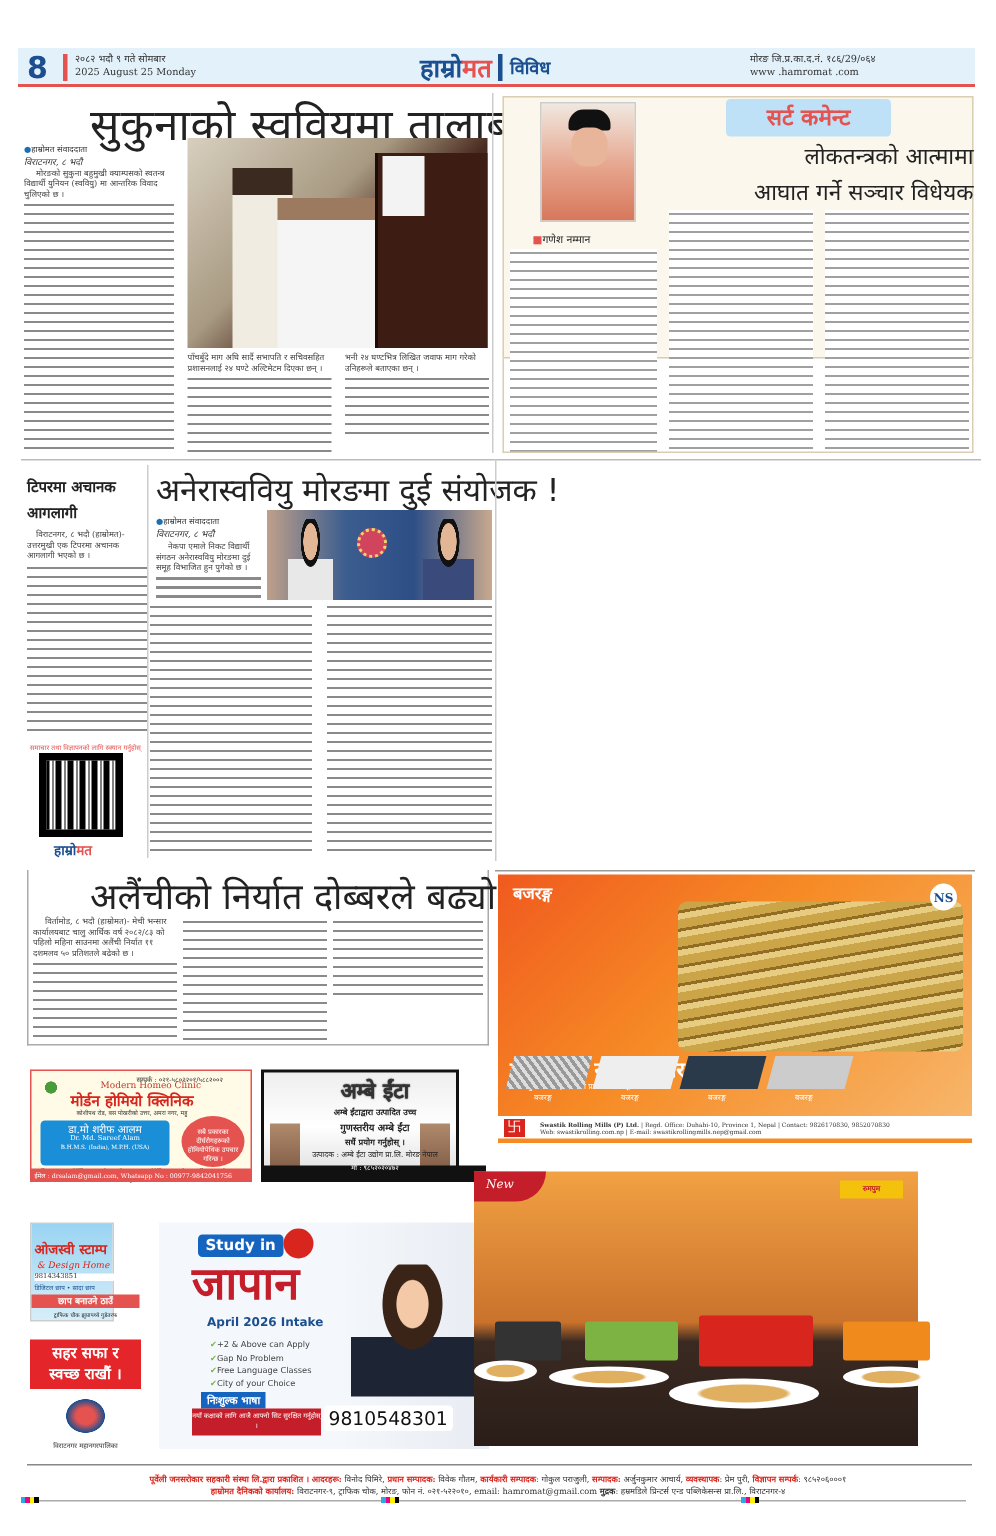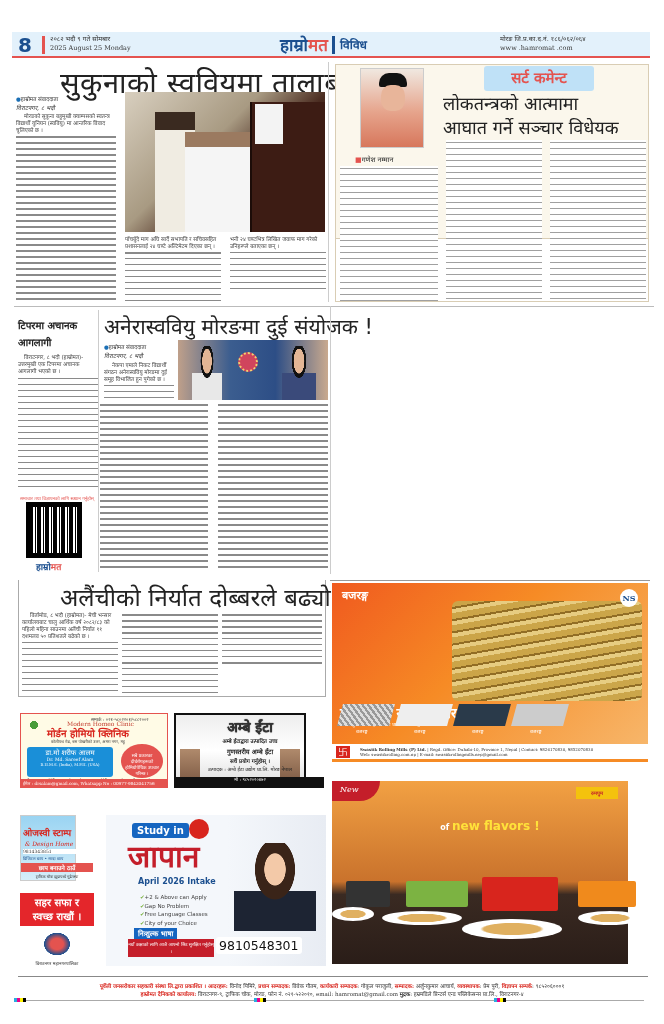--- a/index.html
+++ b/index.html
@@ -24,21 +24,21 @@
 .byline:before{content:"\25CF ";color:#1b6fb5}
 .dateline{font-size:6px;font-style:italic;color:#333}
 .photo{background:linear-gradient(135deg,#d8cfbf,#a89a82 40%,#4a2b20 60%,#2a1510)}
 .caption{font-size:5.5px;color:#444}
 
 #opbox{left:335px;top:64px;width:314px;height:175px;border:1px solid #d9cdb4;background:#fbf7ec}
 #op-photo{left:360px;top:68px;width:64px;height:80px;background:linear-gradient(#f0e8e0,#e6a48c 55%,#d7775c);border:1px solid #ccc}
 #op-author{left:355px;top:155px;font-family:"DejaVu Sans",sans-serif;font-size:7px;color:#222}
 #op-author:before{content:"\25A0 ";color:#e4534f}
 #badge{left:484px;top:66px;width:110px;height:25px;background:#bfe1f7;border-radius:3px;color:#e4534f;font-family:"DejaVu Sans",sans-serif;font-weight:bold;font-size:15px;text-align:center;line-height:25px}
-#op-title{left:443px;top:92px;width:206px;text-align:left;font-family:"DejaVu Sans",sans-serif;font-size:18px;line-height:24px;color:#222}
+#op-title{left:443px;top:92px;width:206px;text-align:right;font-family:"DejaVu Sans",sans-serif;font-size:15px;line-height:24px;color:#222}
 
 #h-tipar{left:18px;top:317px;font-family:"DejaVu Sans",sans-serif;font-weight:bold;font-size:10px;line-height:17px;color:#222}
 #h-anera{left:104px;top:312px;font-family:"DejaVu Sans",sans-serif;font-size:21px;color:#222}
 #anera-photo{left:178px;top:340px;width:150px;height:60px;background:linear-gradient(90deg,#bfa08a,#3b5d8f 35%,#2d4e86 65%,#c9a98e)}
 #qr{left:26px;top:502px;width:56px;height:56px;background:
  linear-gradient(90deg,#000 25%,transparent 25% 50%,#000 50% 62%,transparent 62% 75%,#000 75%),
  #fff;background-size:8px 8px;border:5px solid #000;outline:1px solid #fff}
 #qr-logo{left:36px;top:560px;font-family:"DejaVu Sans",sans-serif;font-weight:bold;font-size:9px}
 #qr-note{left:20px;top:495px;font-size:4.5px;color:#e4534f}
 
@@ -81,21 +81,21 @@
 #jp-study{left:26px;top:8px;background:#1565c0;color:#fff;font-family:"DejaVu Sans",sans-serif;font-weight:bold;font-size:10px;padding:2px 5px;border-radius:3px}
 #jp-dot{left:83px;top:4px;width:20px;height:20px;border-radius:50%;background:#d8251d}
 #jp-big{left:22px;top:24px;font-family:"DejaVu Sans",sans-serif;font-weight:bold;font-size:30px;color:#c41e2a;line-height:36px}
 #jp-intake{left:32px;top:62px;font-family:"DejaVu Sans",sans-serif;font-weight:bold;font-size:8px;color:#1b4f8f}
 #jp-list{left:34px;top:78px;font-family:"DejaVu Sans",sans-serif;font-size:5.5px;color:#444;line-height:8.5px;list-style:none}
 #jp-list li:before{content:"\2714 ";color:#7cb342}
 #jp-free{left:28px;top:113px;background:#1565c0;color:#fff;font-weight:bold;font-size:7px;padding:1px 4px}
 #jp-note{left:22px;top:124px;width:86px;height:18px;background:#c41e2a;color:#fff;font-size:4.5px;text-align:center;line-height:7px;padding-top:2px}
 #jp-phone{left:110px;top:122px;background:#fff;font-family:"DejaVu Sans",sans-serif;font-size:12.5px;color:#111;padding:1px 3px;border-radius:3px}
 #jp-girl{left:128px;top:28px;width:82px;height:88px;background:radial-gradient(ellipse at 50% 30%,#f3c9a8 0 18%,#3a2418 19% 34%,transparent 35%),linear-gradient(transparent 55%,#1d2433 55%);}
-#ad-rumpum{left:332px;top:781px;width:296px;height:183px;background:linear-gradient(#f2a143,#c9722c 55%,#3a2a22 62%,#2a1d18)}
+#ad-rumpum{left:316px;top:781px;width:296px;height:183px;background:linear-gradient(#f2a143,#c9722c 55%,#3a2a22 62%,#2a1d18)}
 #rp-new{left:0;top:0;width:48px;height:20px;background:#c41e2a;color:#fff;font-style:italic;font-size:8px;padding:4px 0 0 8px;border-bottom-right-radius:20px}
 #rp-logo{right:10px;top:6px;width:42px;height:12px;background:#f4c20d;color:#c41e2a;font-size:5px;text-align:center;line-height:12px;font-weight:bold}
 #rp-text{left:0;top:38px;width:316px;text-align:center;font-family:"DejaVu Sans",sans-serif;font-weight:bold;color:#fff;font-size:8px;line-height:15px}
 #rp-text .r{color:#d8251d}#rp-text .y{color:#ffe23a;font-size:12px}
 .pack{position:absolute;top:100px;height:26px;border-radius:2px}
 .plate{position:absolute;height:14px;border-radius:50%;background:radial-gradient(#e0b060 40%,#fff 45%)}
 
 #foot-line{left:18px;top:976px;width:630px;height:1px;background:#888}
 #foot1{left:0;top:982px;width:664px;text-align:center;font-size:5.5px;color:#333}
 #foot2{left:0;top:990px;width:664px;text-align:center;font-size:5.5px;color:#333}
@@ -113,21 +113,21 @@
   <div id="hdr-date" class="abs">
     <div>२०८२ भदौ ९ गते सोमबार</div>
     <div>2025 August 25 Monday</div>
   </div>
   <div id="logo" class="abs">
     <span class="a">हाम्रो</span><span class="b">मत</span>
   </div>
   <span id="secbar" class="abs"></span>
   <span id="section" class="abs">विविध</span>
   <div id="reg" class="abs">
-    <div>मोरङ जि.प्र.का.द.नं. १८६/०६२/०६४</div>
+    <div>मोरङ जि.प्र.का.द.नं. १८६/29/०६४</div>
     <div>www .hamromat .com</div>
   </div>
 </div>
 
 <h1 id="h-sukuna" class="abs">सुकुनाको स्ववियुमा तालाबन्दी</h1>
 <div class="abs byline" style="left:16px;top:95px">हाम्रोमत संवाददाता</div>
 <div class="abs dateline" style="left:16px;top:104px">विराटनगर, ८ भदौ</div>
 <div class="abs" style="left:16px;top:113px;width:100px;font-size:5.5px;line-height:7px;color:#444;text-indent:8px">मोरङको सुकुना बहुमुखी क्याम्पसको स्वतन्त्र विद्यार्थी युनियन (स्ववियु) मा आन्तरिक विवाद चुलिएको छ ।</div>
 <div class="abs lines" style="left:16px;top:134px;width:100px;height:168px"></div>
 <div class="abs photo" style="left:125px;top:92px;width:200px;height:140px" title="students-locking-office-door">
@@ -276,21 +276,20 @@
   </ul>
   <div id="jp-free" class="abs">निःशुल्क भाषा</div>
   <div id="jp-note" class="abs">नयाँ कक्षाको लागि आजै आफ्नो सिट सुरक्षित गर्नुहोस् ।</div>
   <div id="jp-phone" class="abs">9810548301</div>
 </div>
 
 <div id="ad-rumpum" class="abs">
   <div id="rp-new" class="abs">New</div>
   <div id="rp-logo" class="abs">रुमपुम</div>
   <div id="rp-text" class="abs">
-    <div><span>of</span> <span class="y">new flavors !</span></div>
   </div>
   <div class="pack" style="left:14px;width:44px;background:#333"></div>
   <div class="pack" style="left:74px;width:62px;background:#7cb342"></div>
   <div class="pack" style="left:150px;top:96px;height:34px;width:76px;background:#d8251d"></div>
   <div class="pack" style="left:246px;width:58px;background:#f08a1c"></div>
   <div class="plate" style="left:0;top:126px;width:42px"></div>
   <div class="plate" style="left:50px;top:130px;width:80px"></div>
   <div class="plate" style="left:130px;top:138px;width:100px;height:20px"></div>
   <div class="plate" style="left:246px;top:130px;width:64px"></div>
 </div>

